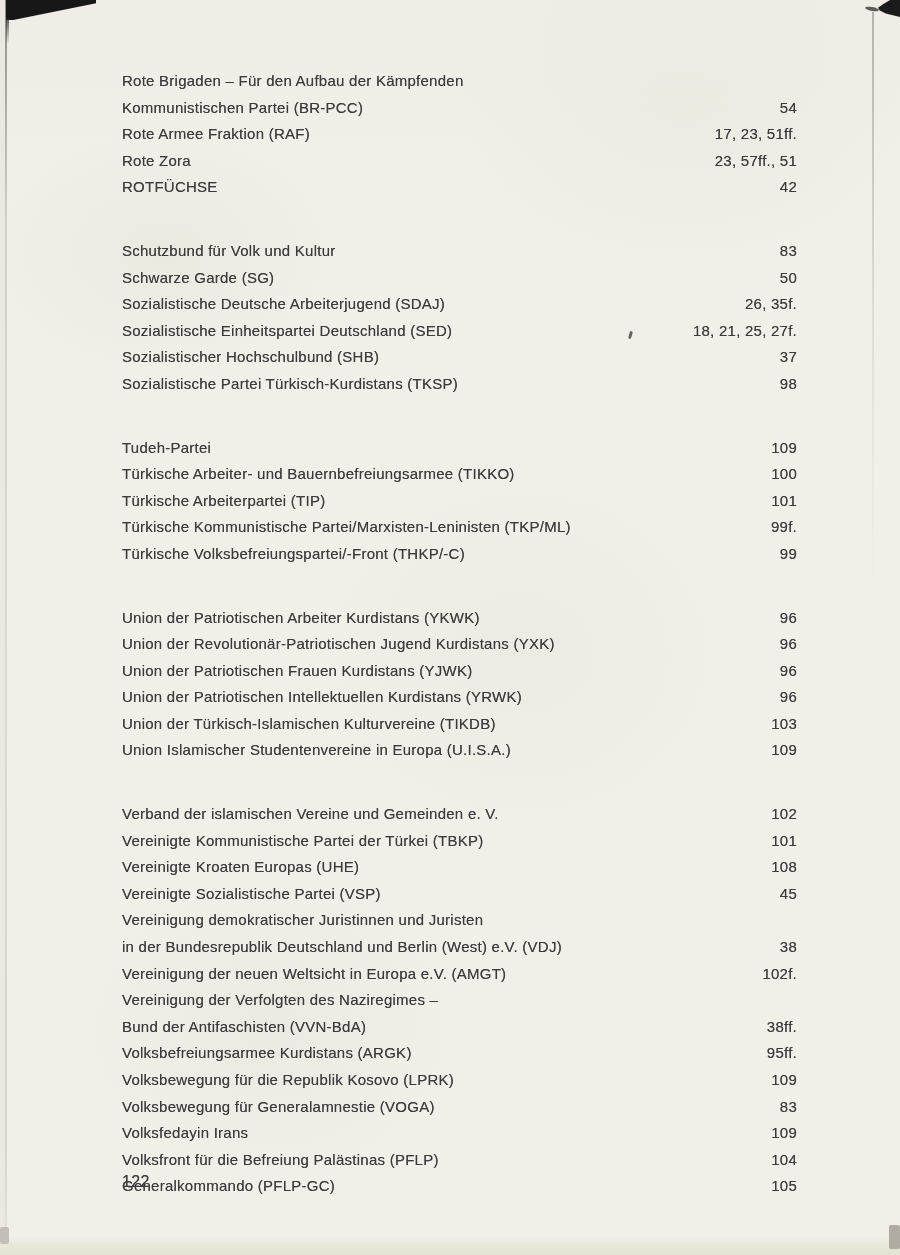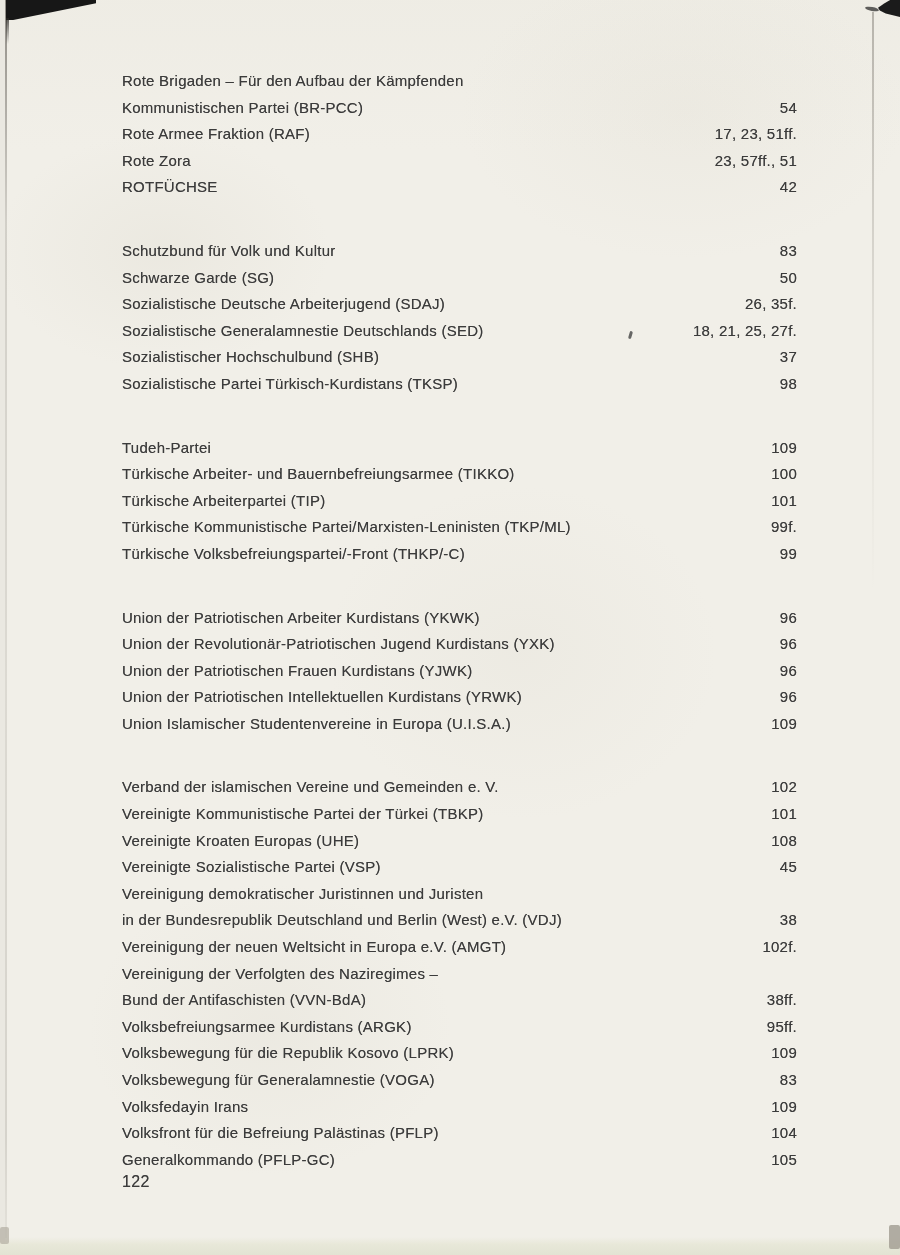--- a/index.html
+++ b/index.html
@@ -158,21 +158,21 @@
           </div>
         </div>
         <div class="index-entry">
           <div class="entry-line">
             <span class="entry-name">Sozialistische Deutsche Arbeiterjugend (SDAJ)</span>
             <span class="entry-pages">26, 35f.</span>
           </div>
         </div>
         <div class="index-entry">
           <div class="entry-line">
-            <span class="entry-name">Sozialistische Generalamnestie Deutschlands (SED)</span>
+            <span class="entry-name">Sozialistische Einheitspartei Deutschland (SED)</span>
             <span class="entry-pages">18, 21, 25, 27f.</span>
           </div>
         </div>
         <div class="index-entry">
           <div class="entry-line">
             <span class="entry-name">Sozialistischer Hochschulbund (SHB)</span>
             <span class="entry-pages">37</span>
           </div>
         </div>
         <div class="index-entry">
@@ -230,20 +230,26 @@
         <div class="index-entry">
           <div class="entry-line">
             <span class="entry-name">Union der Patriotischen Frauen Kurdistans (YJWK)</span>
             <span class="entry-pages">96</span>
           </div>
         </div>
         <div class="index-entry">
           <div class="entry-line">
             <span class="entry-name">Union der Patriotischen Intellektuellen Kurdistans (YRWK)</span>
             <span class="entry-pages">96</span>
+          </div>
+        </div>
+        <div class="index-entry">
+          <div class="entry-line">
+            <span class="entry-name">Union der Türkisch-Islamischen Kulturvereine (TIKDB)</span>
+            <span class="entry-pages">103</span>
           </div>
         </div>
         <div class="index-entry">
           <div class="entry-line">
             <span class="entry-name">Union Islamischer Studentenvereine in Europa (U.I.S.A.)</span>
             <span class="entry-pages">109</span>
           </div>
         </div>
       </div>
       <div class="index-group">

